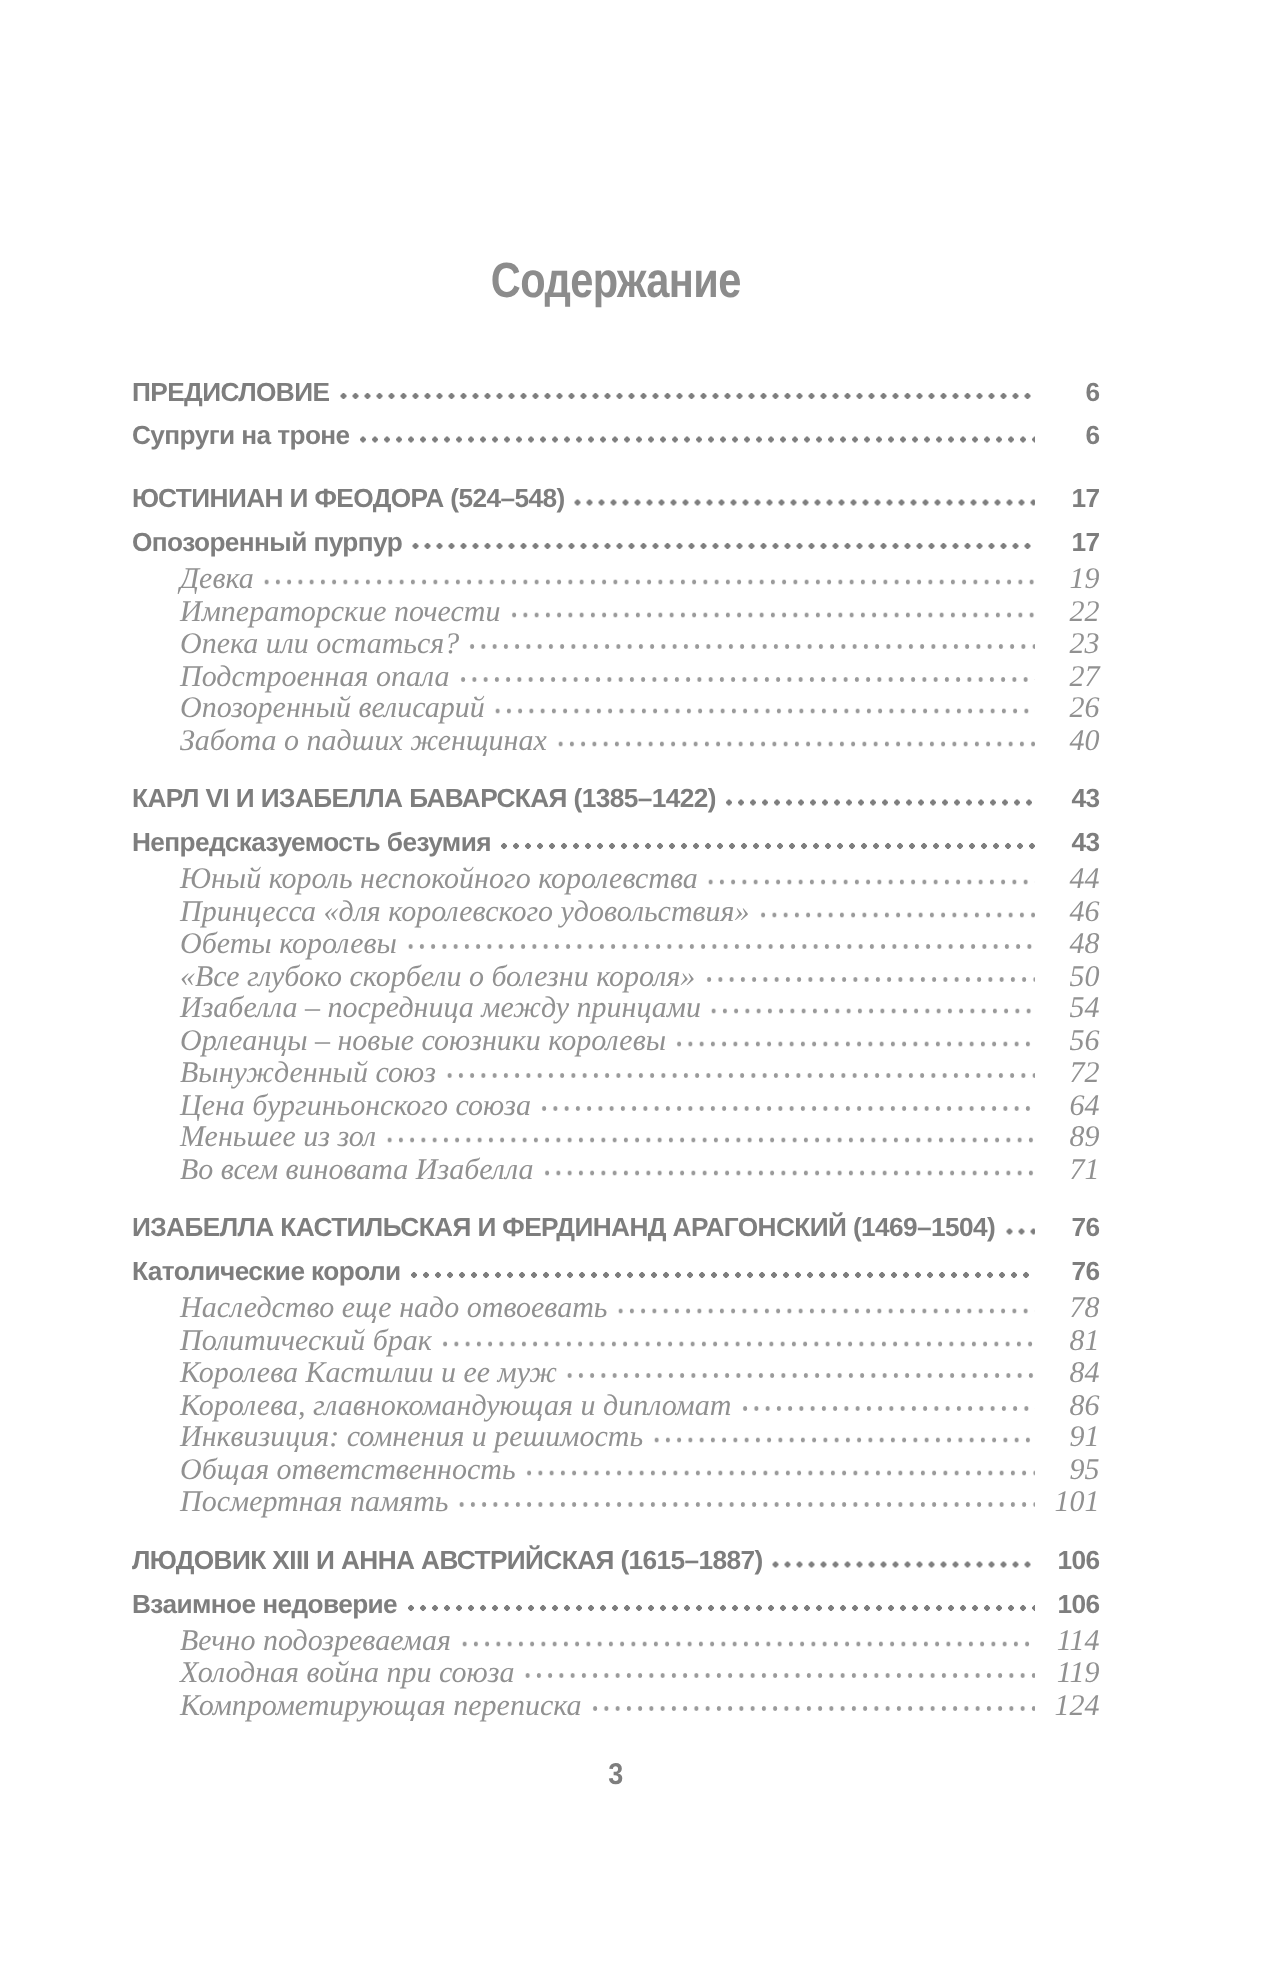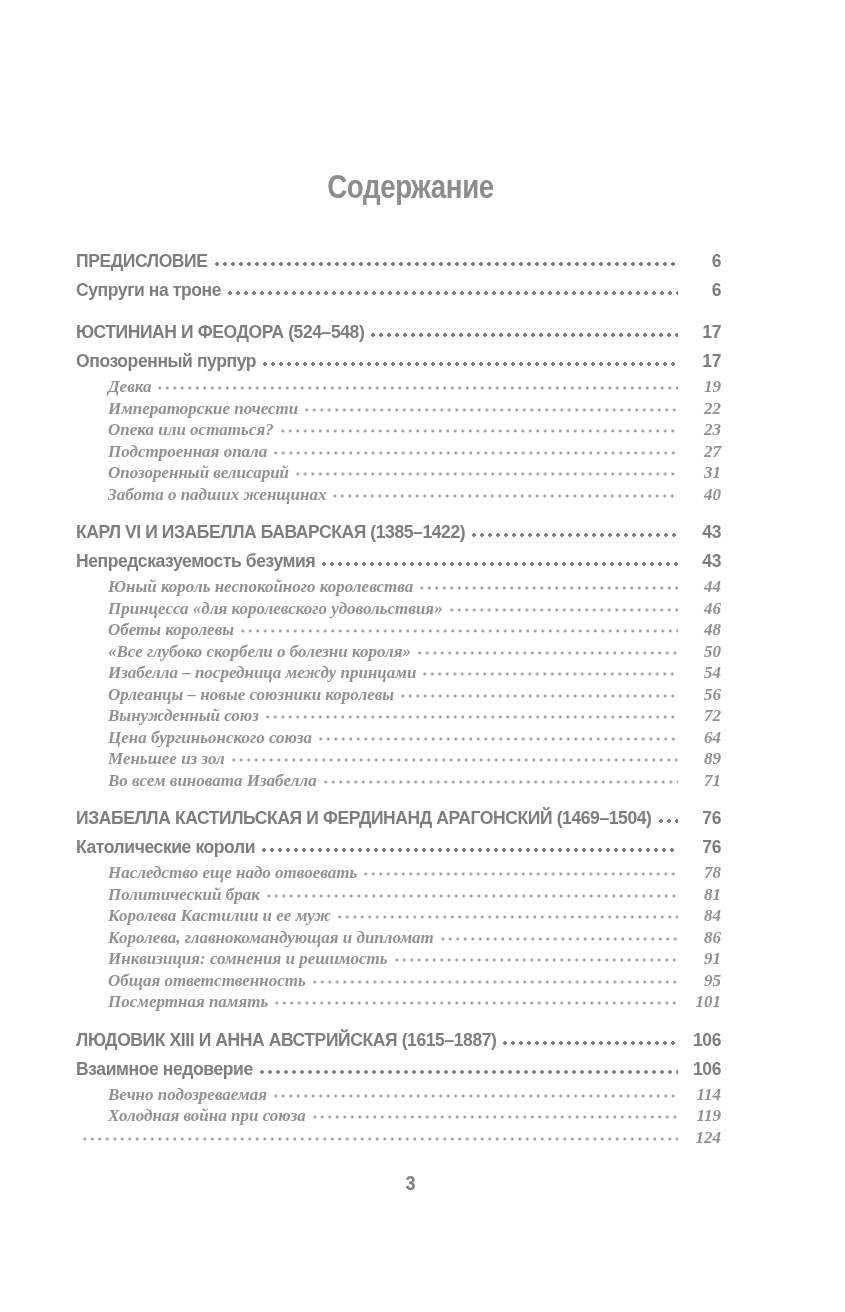--- a/index.html
+++ b/index.html
@@ -24,21 +24,21 @@
     font-family: "Liberation Sans", sans-serif;
     font-weight: 700;
     font-size: 33px;
     letter-spacing: -0.5px;
     color: #8c8c8c;
     transform: scaleX(0.84);
   }
   .entries {
     position: absolute;
     top: 247px;
-    left: 76px;
+    left: 88px;
     width: 645px;
   }
   .group { margin-bottom: 13px; }
   .row {
     display: flex;
     white-space: nowrap;
   }
   .row .lab { flex: 0 1 auto; min-width: 0; overflow: hidden; }
   .row .leader {
     flex: 1 1 auto;
@@ -59,24 +59,23 @@
     color: #7e7e7e;
   }
   .row.bold .leader {
     background-image: radial-gradient(circle, #7e7e7e 1.7px, rgba(0,0,0,0) 2.0px);
     background-size: 8px 8px;
     background-position: left calc(100% - 8px);
   }
   .row.italic {
     font-family: "Liberation Serif", serif;
     font-style: italic;
-    font-size: 17px;
+    font-size: 20px;
     line-height: 21.5px;
     color: #919191;
-    font-weight: bold;
   }
   .row.italic .lab { padding-left: 32px; }
   .row.italic .leader {
     background-image: radial-gradient(circle, #9a9a9a 1.3px, rgba(0,0,0,0) 1.6px);
     background-size: 7.5px 7.5px;
     background-position: left calc(100% - 6px);
   }
   .folio {
     position: absolute;
     top: 1172px;
@@ -135,21 +134,21 @@
           <span class="pg">23</span>
         </div>
         <div class="row italic">
           <span class="lab">Подстроенная опала</span>
           <span class="leader"></span>
           <span class="pg">27</span>
         </div>
         <div class="row italic">
           <span class="lab">Опозоренный велисарий</span>
           <span class="leader"></span>
-          <span class="pg">31</span>
+          <span class="pg">26</span>
         </div>
         <div class="row italic">
           <span class="lab">Забота о падших женщинах</span>
           <span class="leader"></span>
           <span class="pg">40</span>
         </div>
       </div>
       <div class="group">
         <div class="row bold">
           <span class="lab">КАРЛ VI И ИЗАБЕЛЛА БАВАРСКАЯ (1385–1422)</span>
@@ -274,19 +273,20 @@
           <span class="lab">Вечно подозреваемая</span>
           <span class="leader"></span>
           <span class="pg">114</span>
         </div>
         <div class="row italic">
           <span class="lab">Холодная война при союза</span>
           <span class="leader"></span>
           <span class="pg">119</span>
         </div>
         <div class="row italic">
+          <span class="lab">Компрометирующая переписка</span>
           <span class="leader"></span>
           <span class="pg">124</span>
         </div>
       </div>
     </div>
   <div class="folio">3</div>
 </div>
 
 </body></html>

